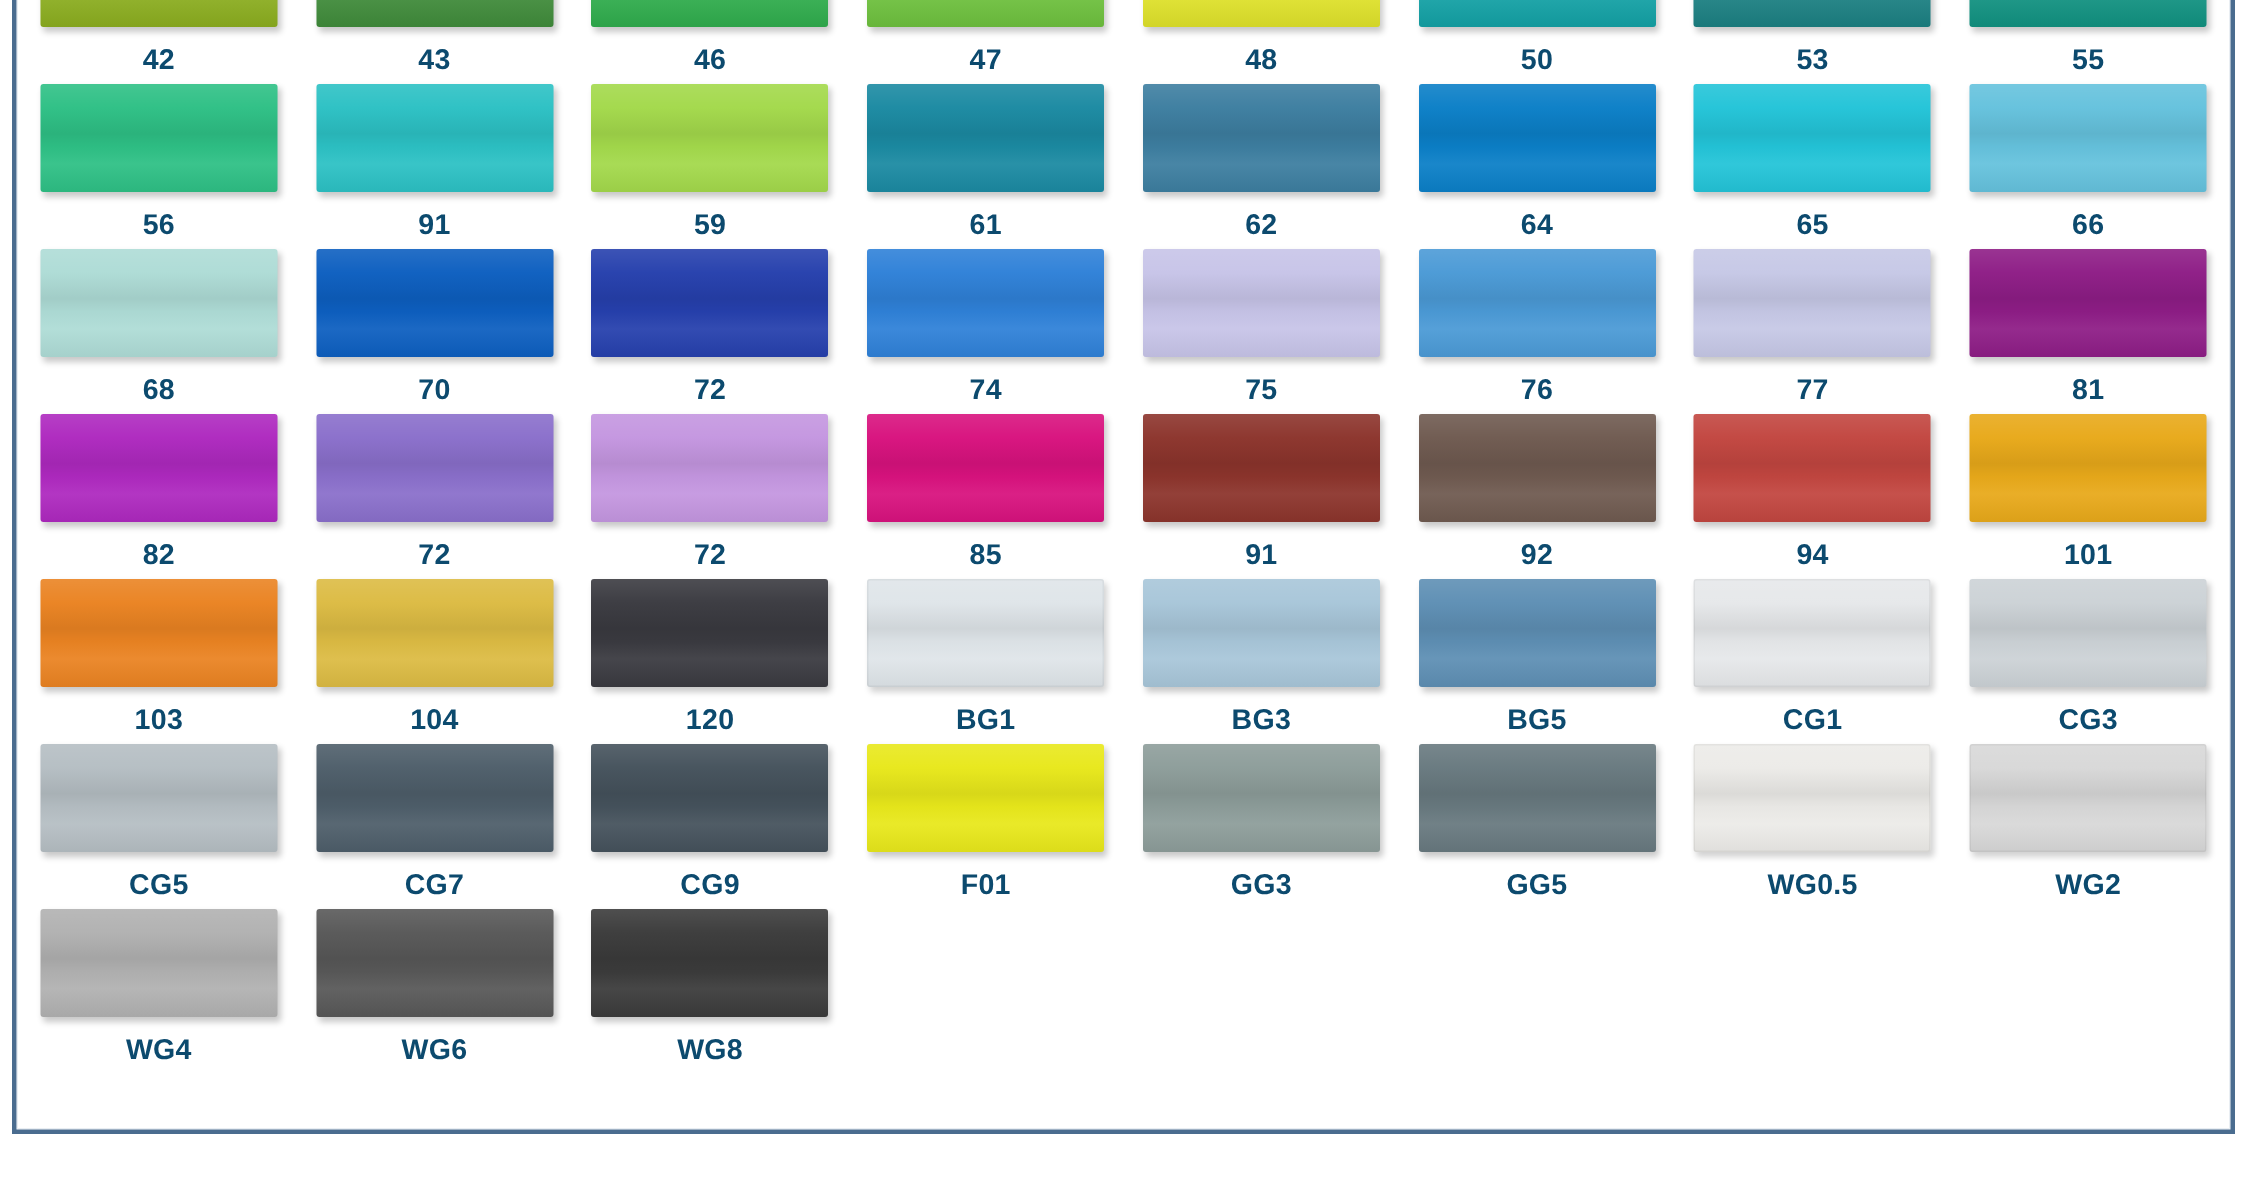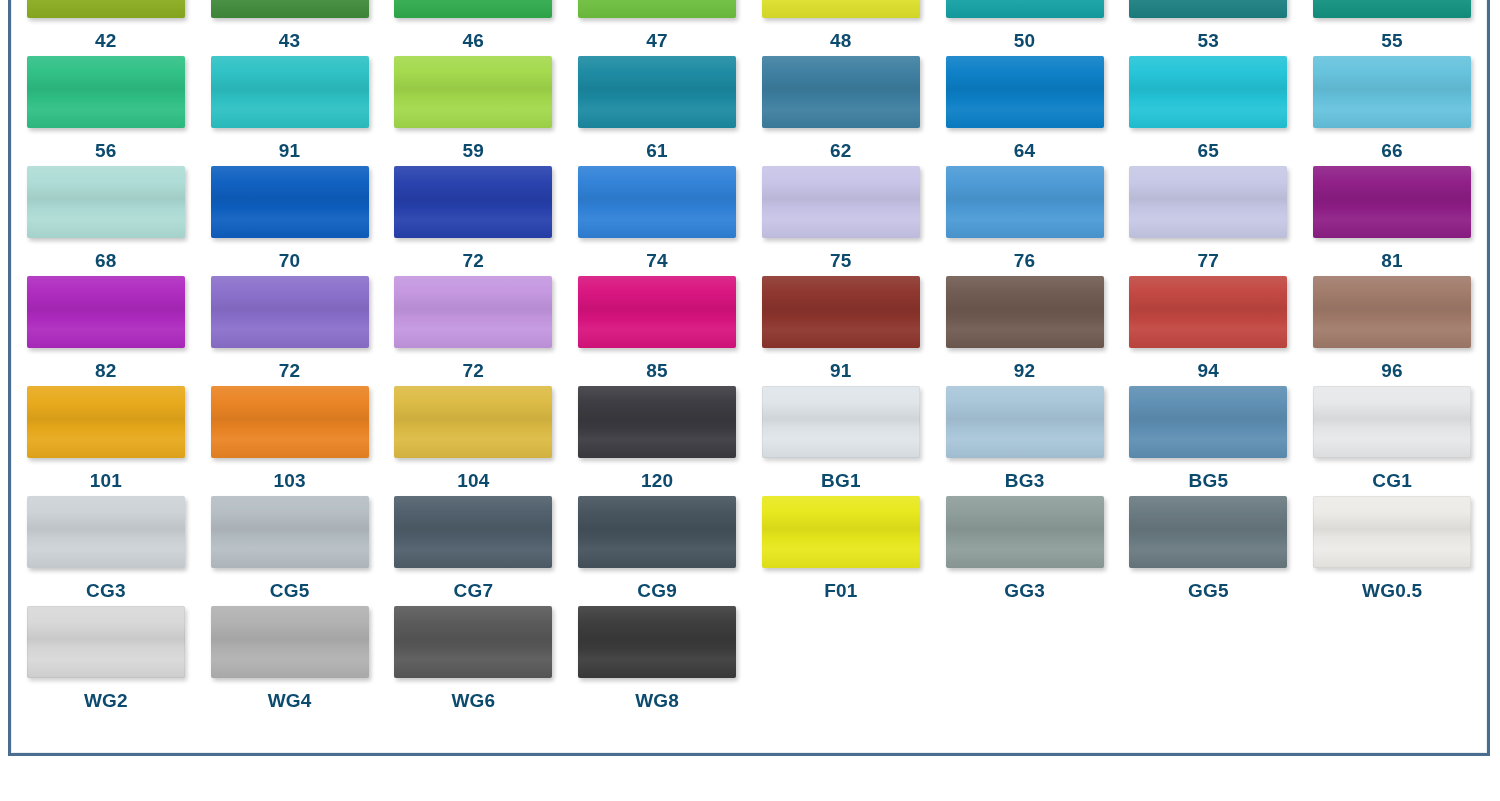--- a/index.html
+++ b/index.html
@@ -213,24 +213,20 @@
       </div>
       <div class="swatch-cell">
         <div class="swatch-chip" style="background: rgb(111, 90, 80);"></div>
         <div class="swatch-label">92</div>
       </div>
       <div class="swatch-cell">
         <div class="swatch-chip" style="background: rgb(194, 70, 64);"></div>
         <div class="swatch-label">94</div>
       </div>
       <div class="swatch-cell">
-        <div class="swatch-chip" style="background: rgb(160, 122, 106);"></div>
-        <div class="swatch-label">96</div>
-      </div>
-      <div class="swatch-cell">
         <div class="swatch-chip" style="background: rgb(232, 169, 26);"></div>
         <div class="swatch-label">101</div>
       </div>
       <div class="swatch-cell">
         <div class="swatch-chip" style="background: rgb(234, 131, 34);"></div>
         <div class="swatch-label">103</div>
       </div>
       <div class="swatch-cell">
         <div class="swatch-chip" style="background: rgb(220, 187, 67);"></div>
         <div class="swatch-label">104</div>

